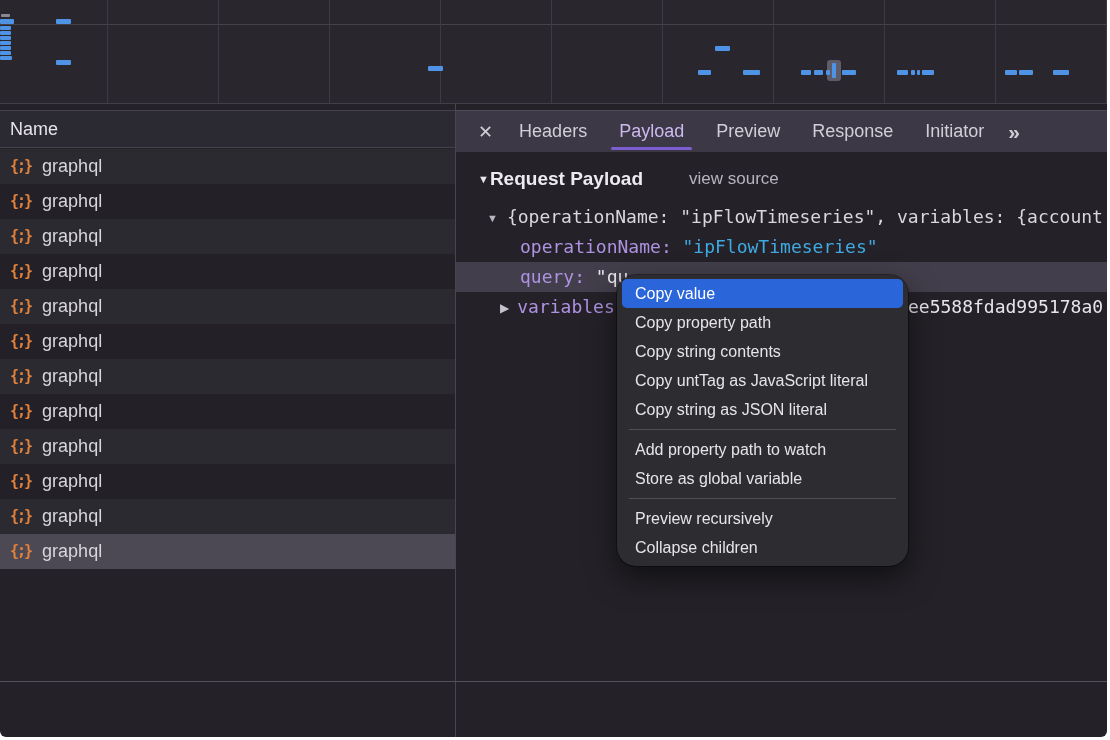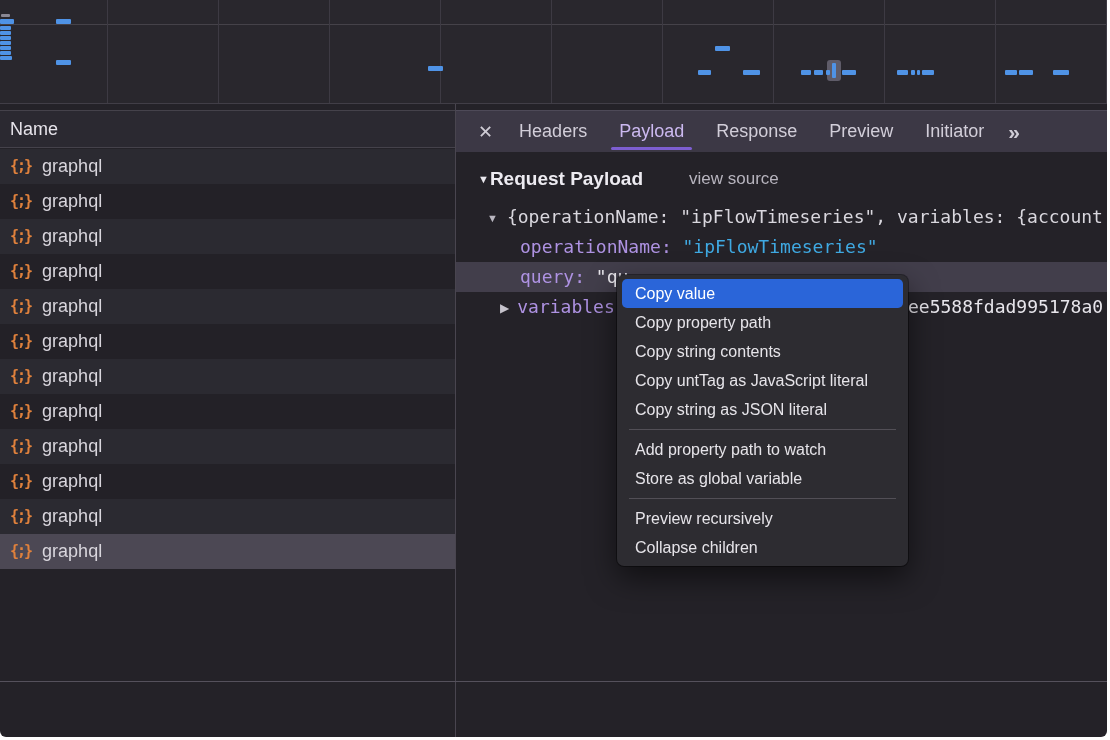--- a/index.html
+++ b/index.html
@@ -99,21 +99,21 @@
   #vars-line .tri{font-size:12px;color:#c6c3cc;margin-right:8px}
   .key{color:var(--purple)}
   .str{color:var(--cyan)}
   .plain{color:#e8e6ec}
   .val-gap{margin-left:0.6em}
   .frag-right{position:absolute;left:452px;top:0;color:#e8e6ec}
 
   
   #context-menu{
     position:absolute;left:617px;top:275px;width:291px;
-    background:#2d2c31;border-radius:7px;padding:4px 0;
+    background:#2d2c31;border-radius:19px;padding:4px 0;
     box-shadow:0 12px 30px rgba(0,0,0,.55),0 0 0 1px rgba(0,0,0,.4);
     font-size:16px;color:#e6e4e9;z-index:10;
   }
   .menu-item{
     height:29px;line-height:29px;margin:0 5px;padding:0 13px;
     border-radius:5px;white-space:nowrap;overflow:hidden;
   }
   .menu-item.highlighted{background:var(--accent);color:#ffffff}
   .menu-sep{height:1px;background:#524f56;margin:5px 12px}
 </style>
@@ -226,24 +226,24 @@
     <span class="close-btn">✕</span>
     <div id="tab-items">
         <div class="tab">
           <span>Headers</span>
         </div>
         <div class="tab selected">
           <span>Payload</span>
           <span class="ul"></span>
         </div>
         <div class="tab">
+          <span>Preview</span>
+        </div>
+        <div class="tab">
           <span>Response</span>
-        </div>
-        <div class="tab">
-          <span>Preview</span>
         </div>
         <div class="tab">
           <span>Initiator</span>
         </div>
       </div>
     <span class="overflow-btn">»</span>
   </div>
 
   <div id="section-row">
     <span class="sec-tri">▼</span>

